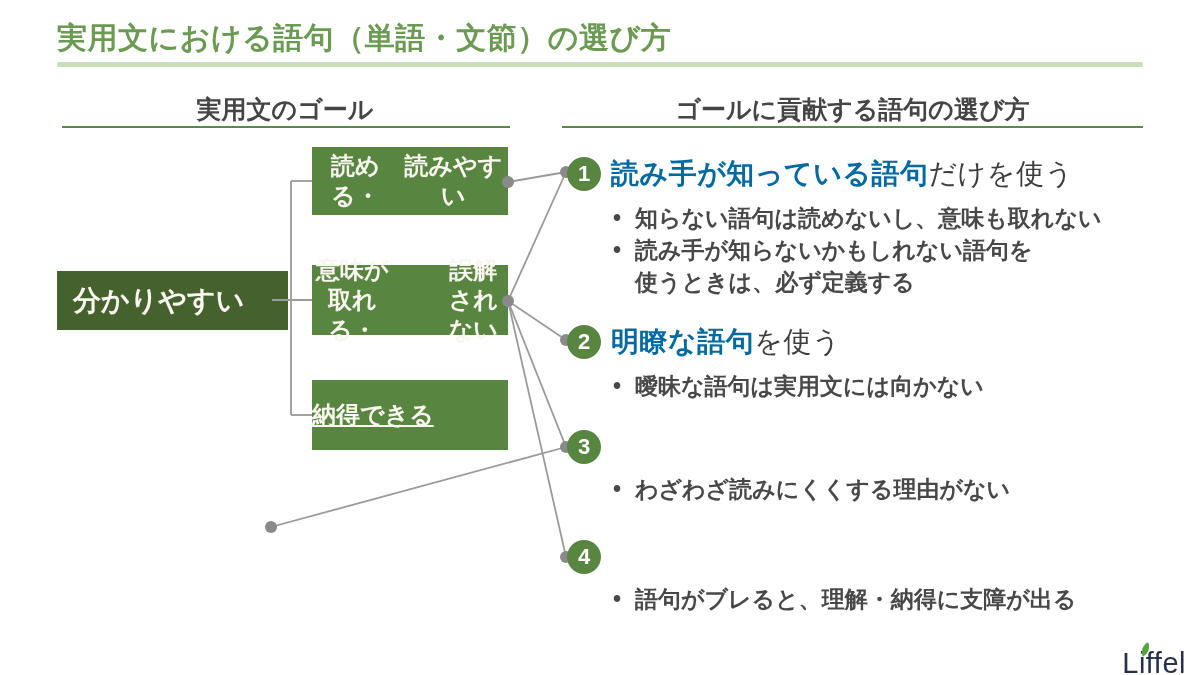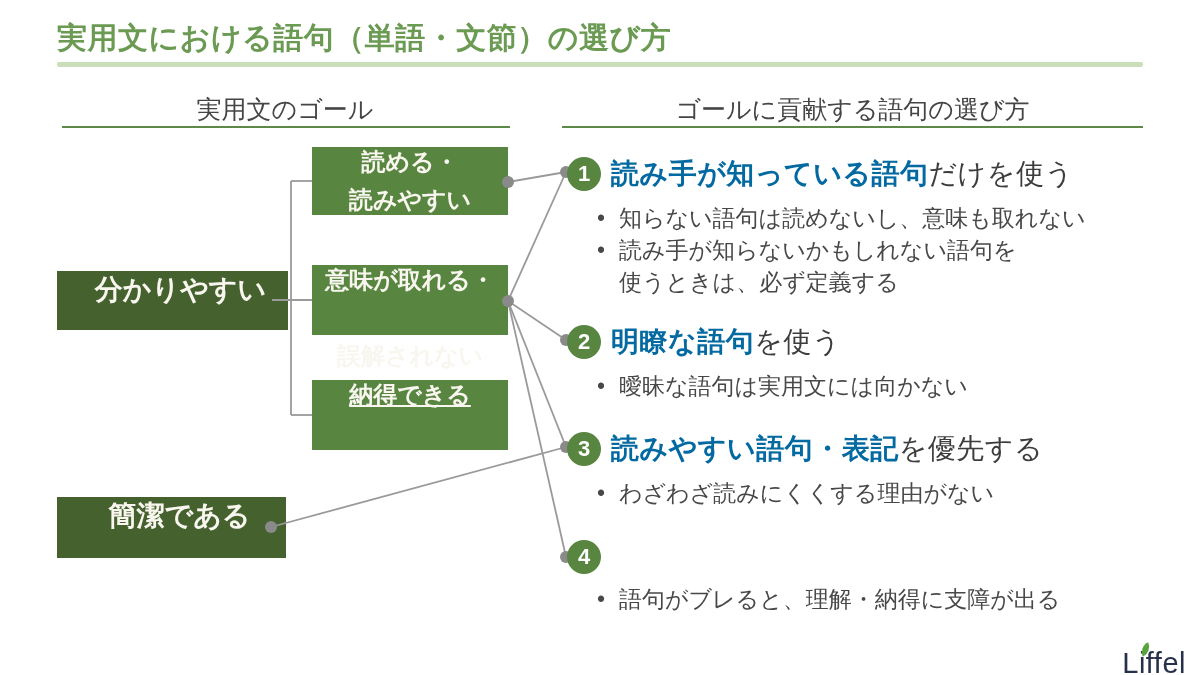--- a/index.html
+++ b/index.html
@@ -4,52 +4,52 @@
 <style>
   html,body{margin:0;padding:0;background:#ffffff;}
   body{font-family:"Liberation Sans","DejaVu Sans",sans-serif;}
   .canvas{position:relative;width:1200px;height:675px;background:#ffffff;overflow:hidden;}
 
   
   .title{position:absolute;left:57px;top:18px;font-size:30px;font-weight:700;color:#6b9a53;letter-spacing:0.5px;}
   .title-underline{position:absolute;left:57px;top:62px;width:1086px;height:5px;background:#c9dfba;border-radius:2px;}
 
   
-  .col-header{position:absolute;top:93px;font-size:25px;font-weight:400;color:#454545;text-align:center;}
+  .col-header{position:absolute;top:93px;font-size:25px;font-weight:700;color:#454545;text-align:center;}
   .col-header.left{left:60px;width:450px;}
   .col-header.right{left:562px;width:581px;}
   .col-underline{position:absolute;top:126px;height:2px;background:#5c8a46;}
   .col-underline.left{left:62px;width:448px;}
   .col-underline.right{left:562px;width:581px;}
 
   
   .connectors{position:absolute;left:0;top:0;z-index:3;pointer-events:none;}
   .connectors path, .connectors line{stroke:#9a9a9a;stroke-width:1.8;fill:none;}
   .connectors circle{fill:#8a8a8a;stroke:none;}
 
   
-  .gbox{position:absolute;display:flex;flex-direction:column;align-items:center;justify-content:space-between;
+  .gbox{position:absolute;display:flex;flex-direction:row;align-items:center;justify-content:flex-start;
         color:#f8f6ef;font-weight:700;text-align:center;z-index:2;}
   .gbox.dark{background:#44612e;font-size:28px;padding-left:16px;}
   .gbox.mid{background:#588540;font-size:24px;line-height:30px;}
   .gbox.primary1{left:57px;top:271px;width:215px;height:59px;}
   .gbox.primary2{left:57px;top:497px;width:213px;height:61px;}
   .gbox.sub1{left:312px;top:147px;width:196px;height:68px;}
   .gbox.sub2{left:312px;top:265px;width:196px;height:70px;gap:46px;}
   .gbox.sub3{left:312px;top:380px;width:196px;height:70px;text-decoration:underline;}
 
   
   .method{position:absolute;left:567px;width:600px;z-index:4;}
   .m1{top:155px;} .m2{top:323px;} .m3{top:430px;} .m4{top:540px;}
   .mrow{display:flex;align-items:center;gap:10px;}
   .mcircle{width:34px;height:34px;border-radius:50%;background:#588540;color:#ffffff;
            font-size:22px;font-weight:700;display:flex;align-items:center;justify-content:center;flex:0 0 auto;}
   .mtitle{font-size:28px;color:#3d3d3d;white-space:nowrap;letter-spacing:0.5px;}
   .mtitle .b{font-weight:700;color:#0369a1;}
-  .mbullets{margin-left:30px;margin-top:9px;}
+  .mbullets{margin-left:46px;margin-top:9px;font-weight:bold;}
   .bline{font-size:23px;line-height:32px;color:#484848;white-space:nowrap;}
   .bline .bm{display:inline-block;width:22px;color:#484848;}
   .bline.cont{padding-left:22px;}
 
   
   .logo{position:absolute;right:14px;top:623px;font-size:29px;color:#273149;letter-spacing:0.5px;z-index:4;margin-top:24px;}
   .logo .leaf{position:absolute;left:18px;top:-3px;width:11px;height:11px;background:#58a33c;
               border-radius:0 100% 0 100%;transform:rotate(-115deg);}
 </style>
 </head>
@@ -89,23 +89,20 @@
       <circle cx="566" cy="172" r="6"></circle>
       <circle cx="566" cy="340" r="6"></circle>
       <circle cx="566" cy="447" r="6"></circle>
       <circle cx="566" cy="557" r="6"></circle>
     </g>
   </svg>
 
   <div class="gbox dark primary1">
     <span>分かりやすい</span>
   </div>
-  <div class="gbox dark primary2">
-    <span>簡潔である</span>
-  </div>
   <div class="gbox mid sub1">
     <span>読める・</span>
     <span>読みやすい</span>
   </div>
   <div class="gbox mid sub2">
     <span>意味が取れる・</span>
     <span>誤解されない</span>
   </div>
   <div class="gbox mid sub3">
     <span>納得できる</span>
@@ -129,21 +126,20 @@
       <div class="mtitle"><span class="b">明瞭な語句</span><span>を使う</span></div>
     </div>
     <div class="mbullets">
       <div class="bline"><span class="bm">•</span><span>曖昧な語句は実用文には向かない</span></div>
     </div>
   </div>
 
   <div class="method m3">
     <div class="mrow">
       <div class="mcircle">3</div>
-      <div class="mtitle"><span class="b">読みやすい語句・表記</span><span>を優先する</span></div>
     </div>
     <div class="mbullets">
       <div class="bline"><span class="bm">•</span><span>わざわざ読みにくくする理由がない</span></div>
     </div>
   </div>
 
   <div class="method m4">
     <div class="mrow">
       <div class="mcircle">4</div>
     </div>

